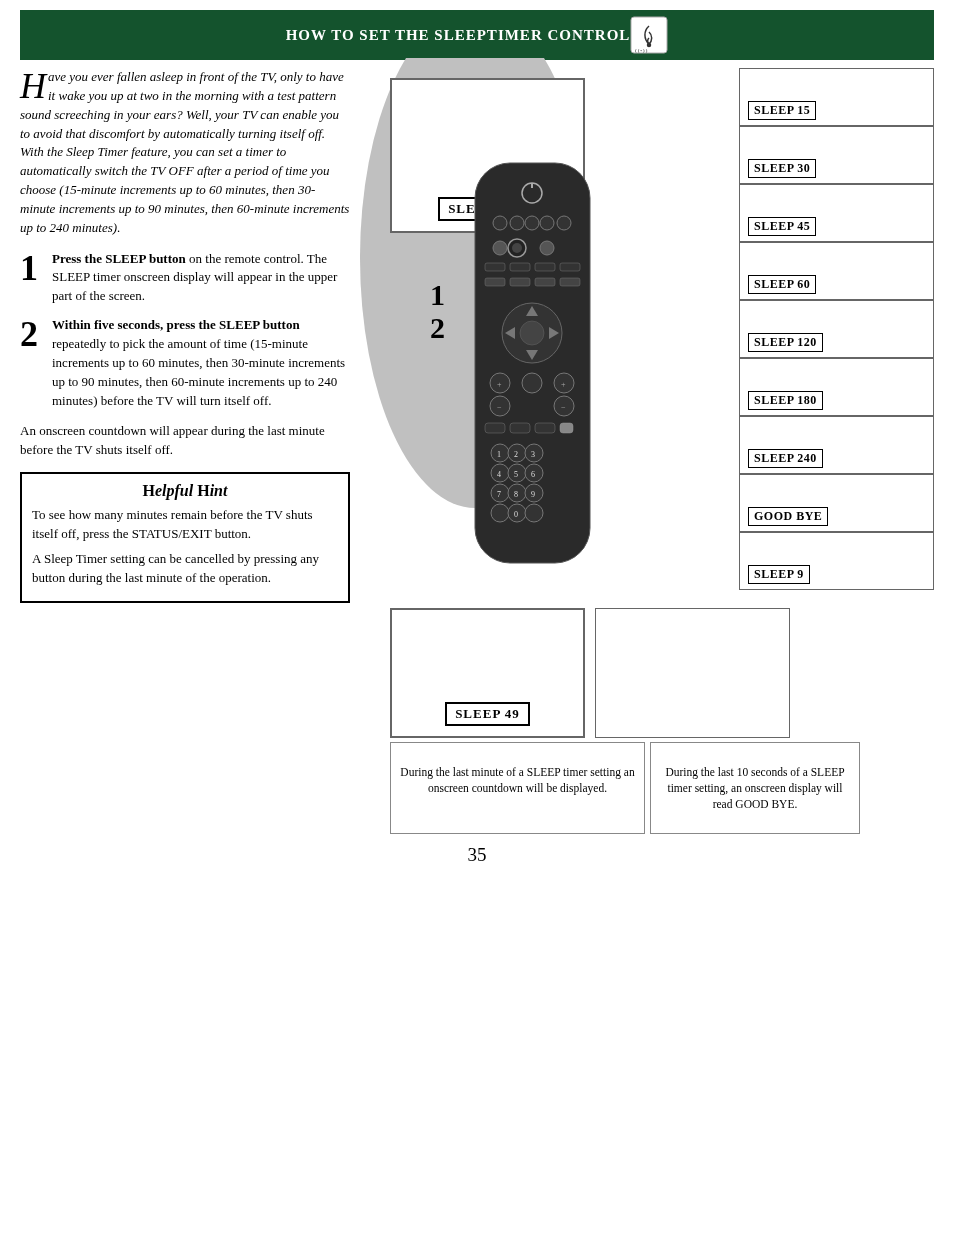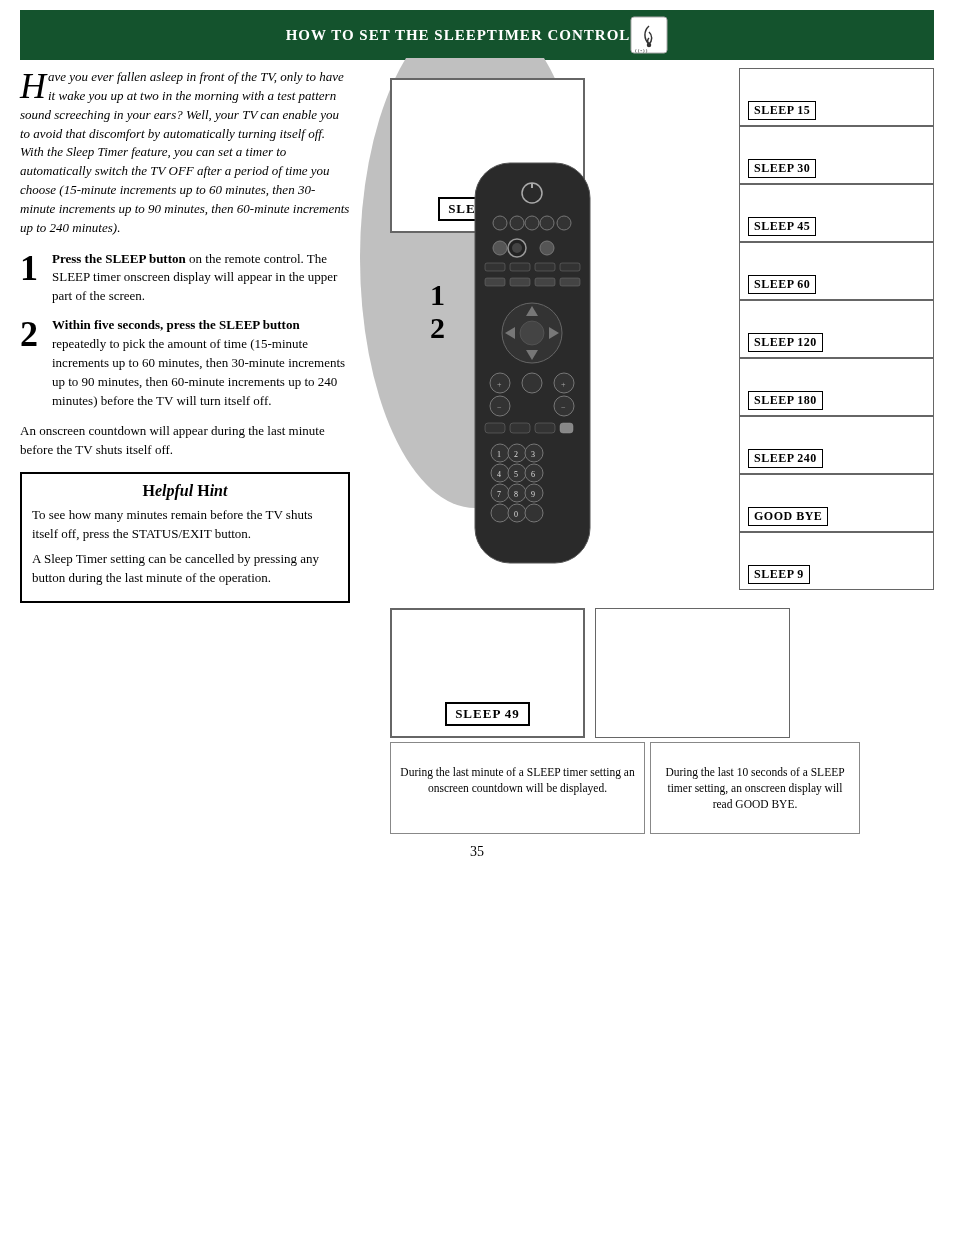--- a/index.html
+++ b/index.html
@@ -214,21 +214,21 @@
       margin-left: 30px;
       margin-right: 5px;
     }
     .caption-right {
       width: 210px;
     }
 
     
     .page-number {
       text-align: center;
-      font-size: 14px;
+      font-size: 19px;
       margin-top: 6px;
     }
 
     
     .wireless-icon {
       width: 38px;
       height: 38px;
     }
   </style>
 </head>

